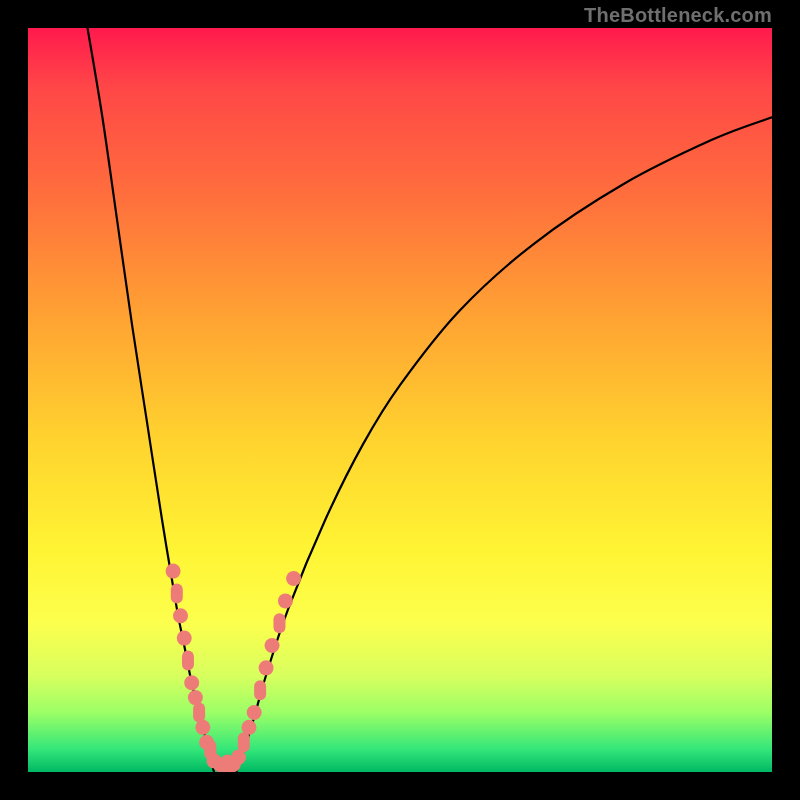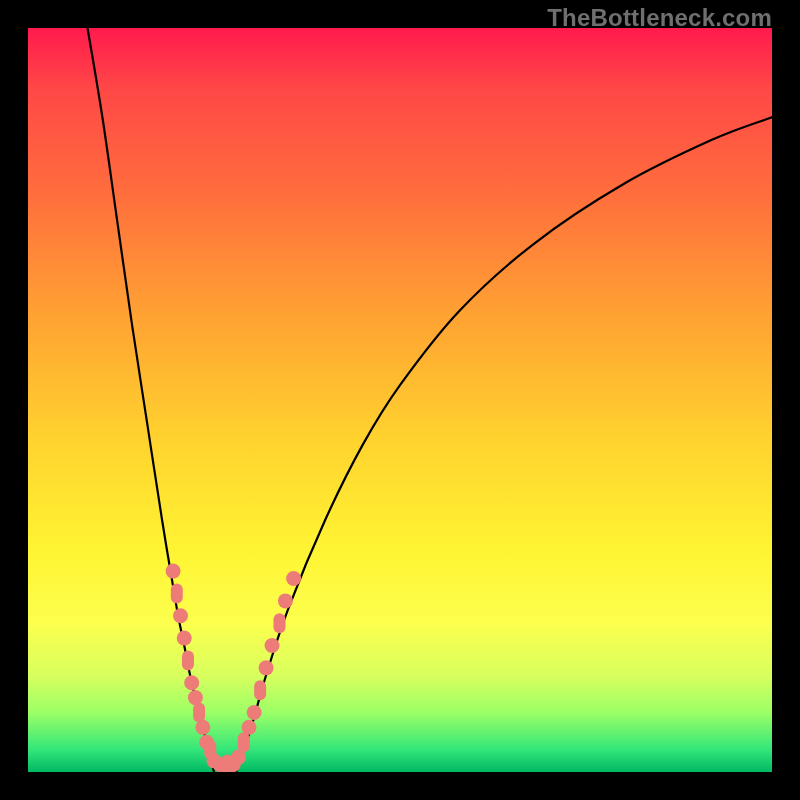--- a/index.html
+++ b/index.html
@@ -35,21 +35,21 @@
       #9cff66 92%,
       #33e67a 97%,
       #00b863 100%
     );
   }
   .attribution {
     position: absolute;
     top: 4px;
     right: 28px;
     color: #6f6f6f;
-    font-size: 24px;
+    font-size: 20px;
     font-weight: 600;
     letter-spacing: 0.2px;
   }
   svg.curves {
     position: absolute;
     top: 0; left: 0;
     width: 744px; height: 744px;
   }
   .curve-path {
     fill: none;

